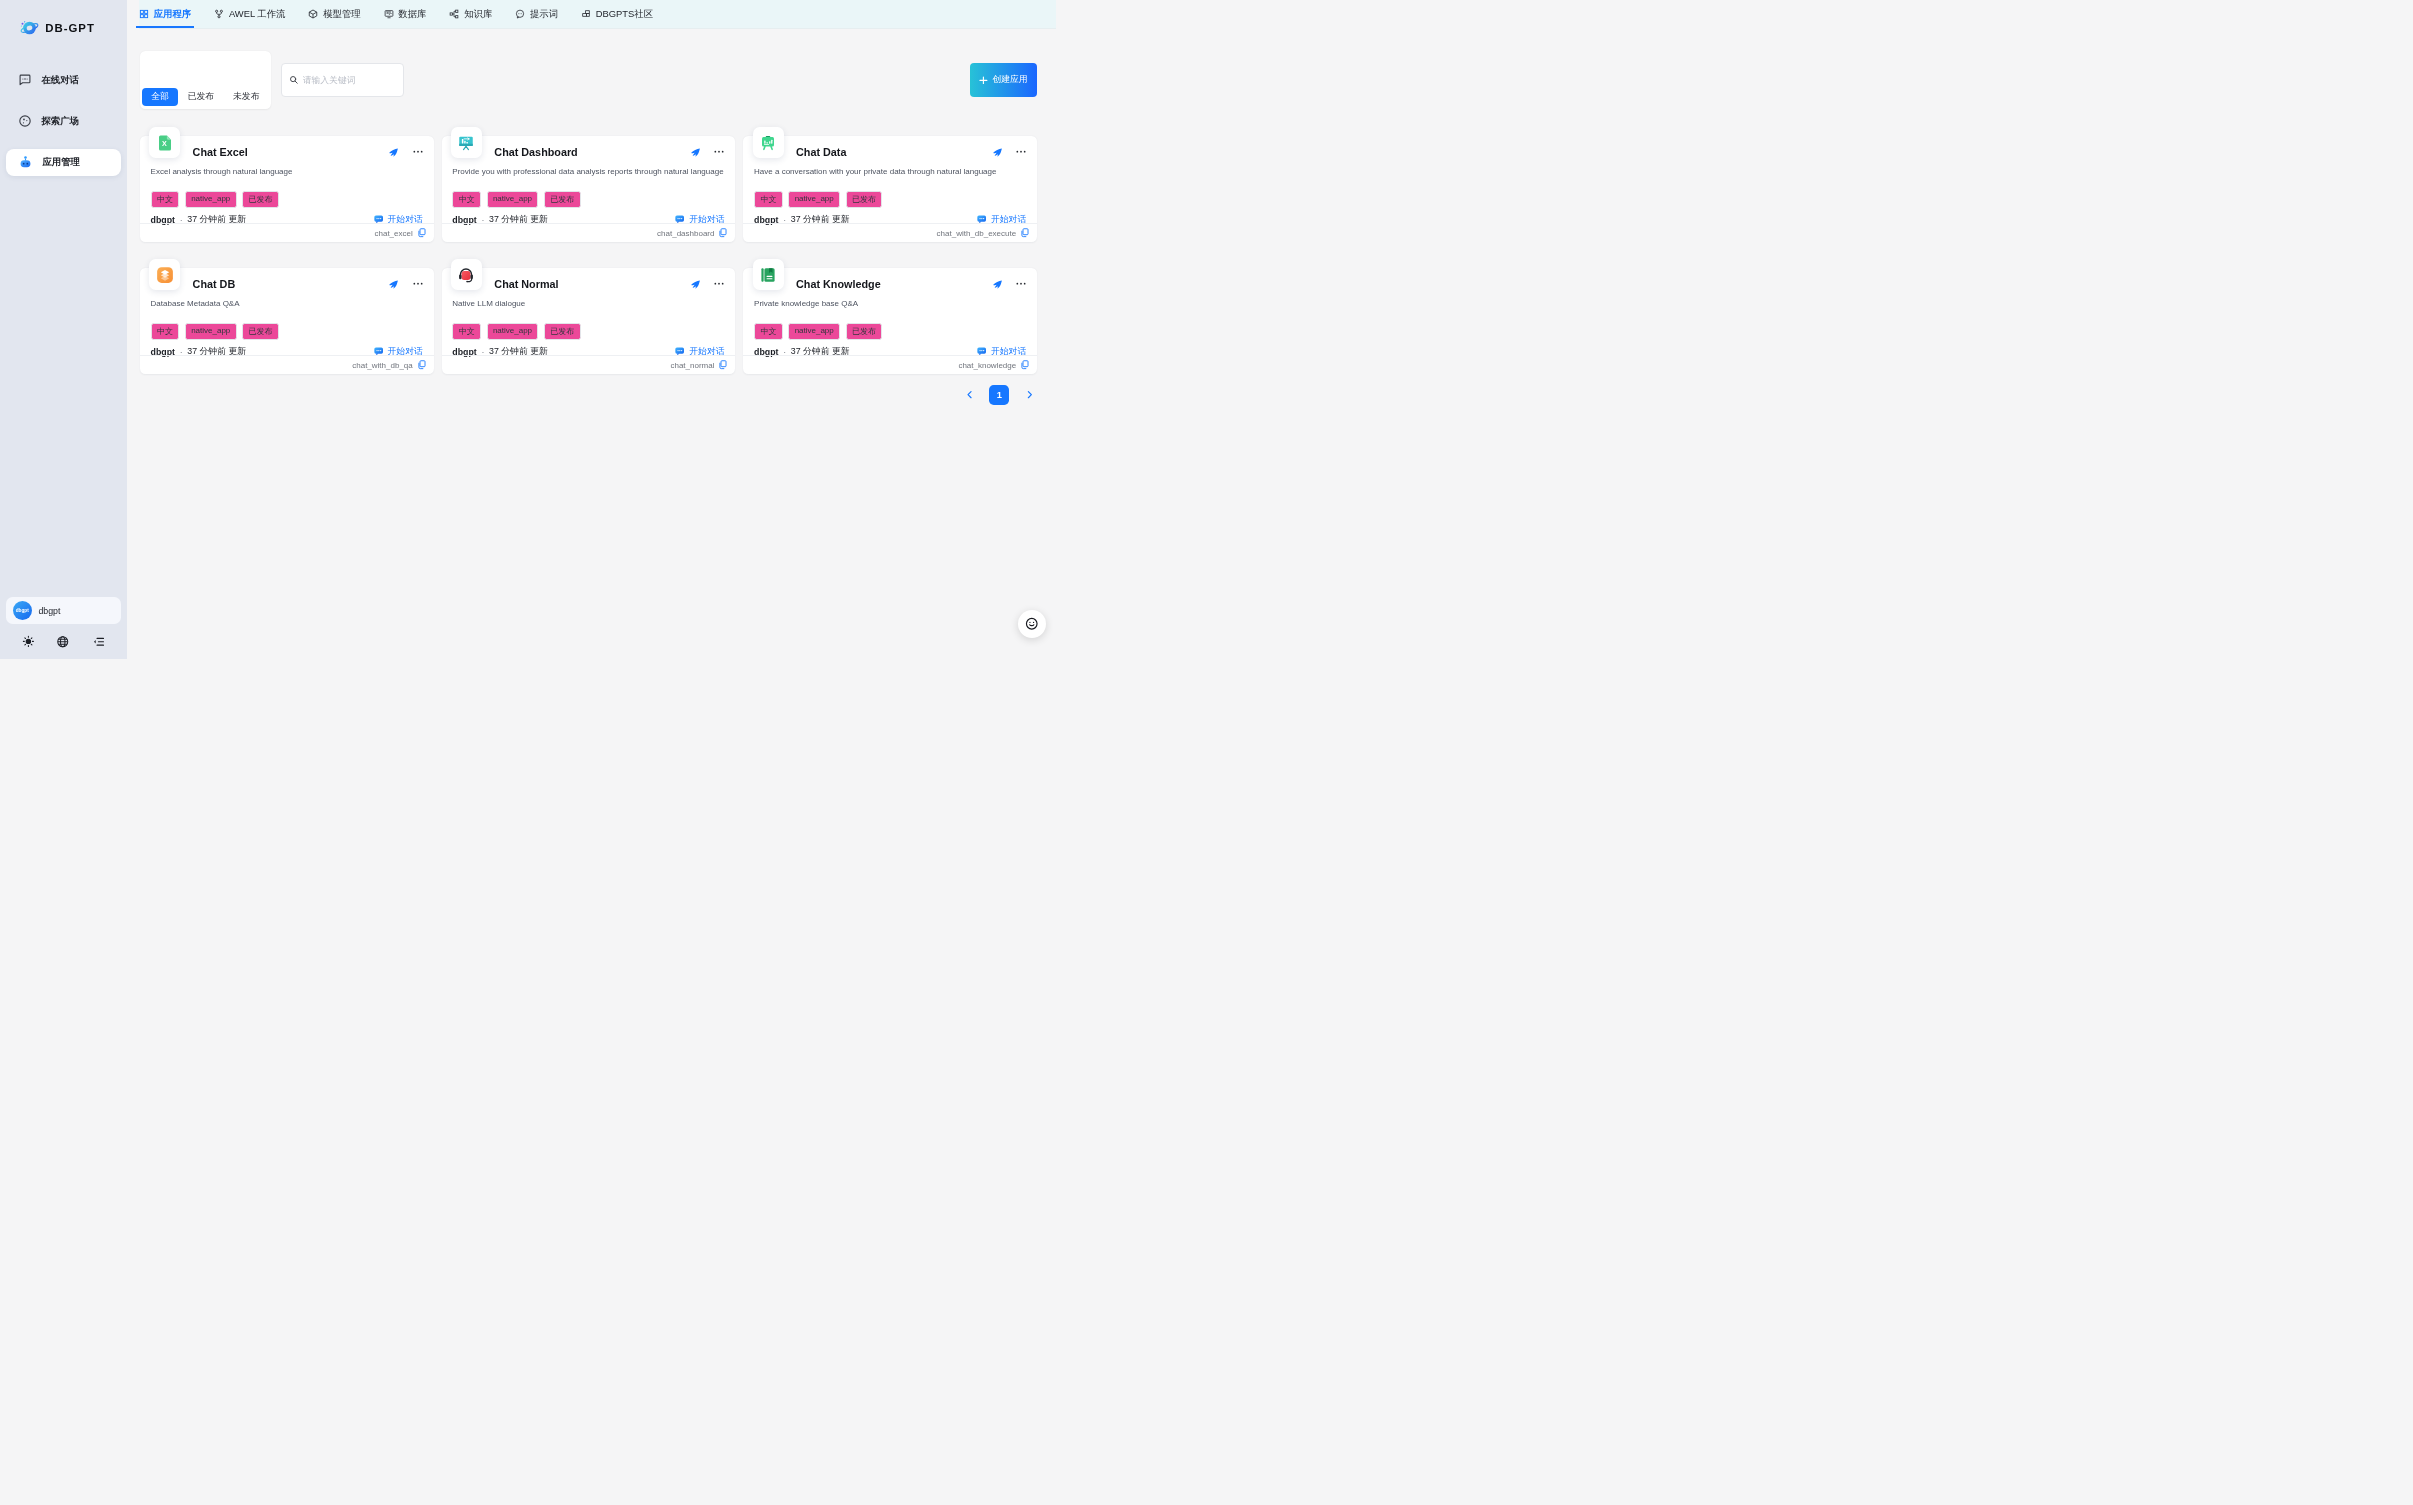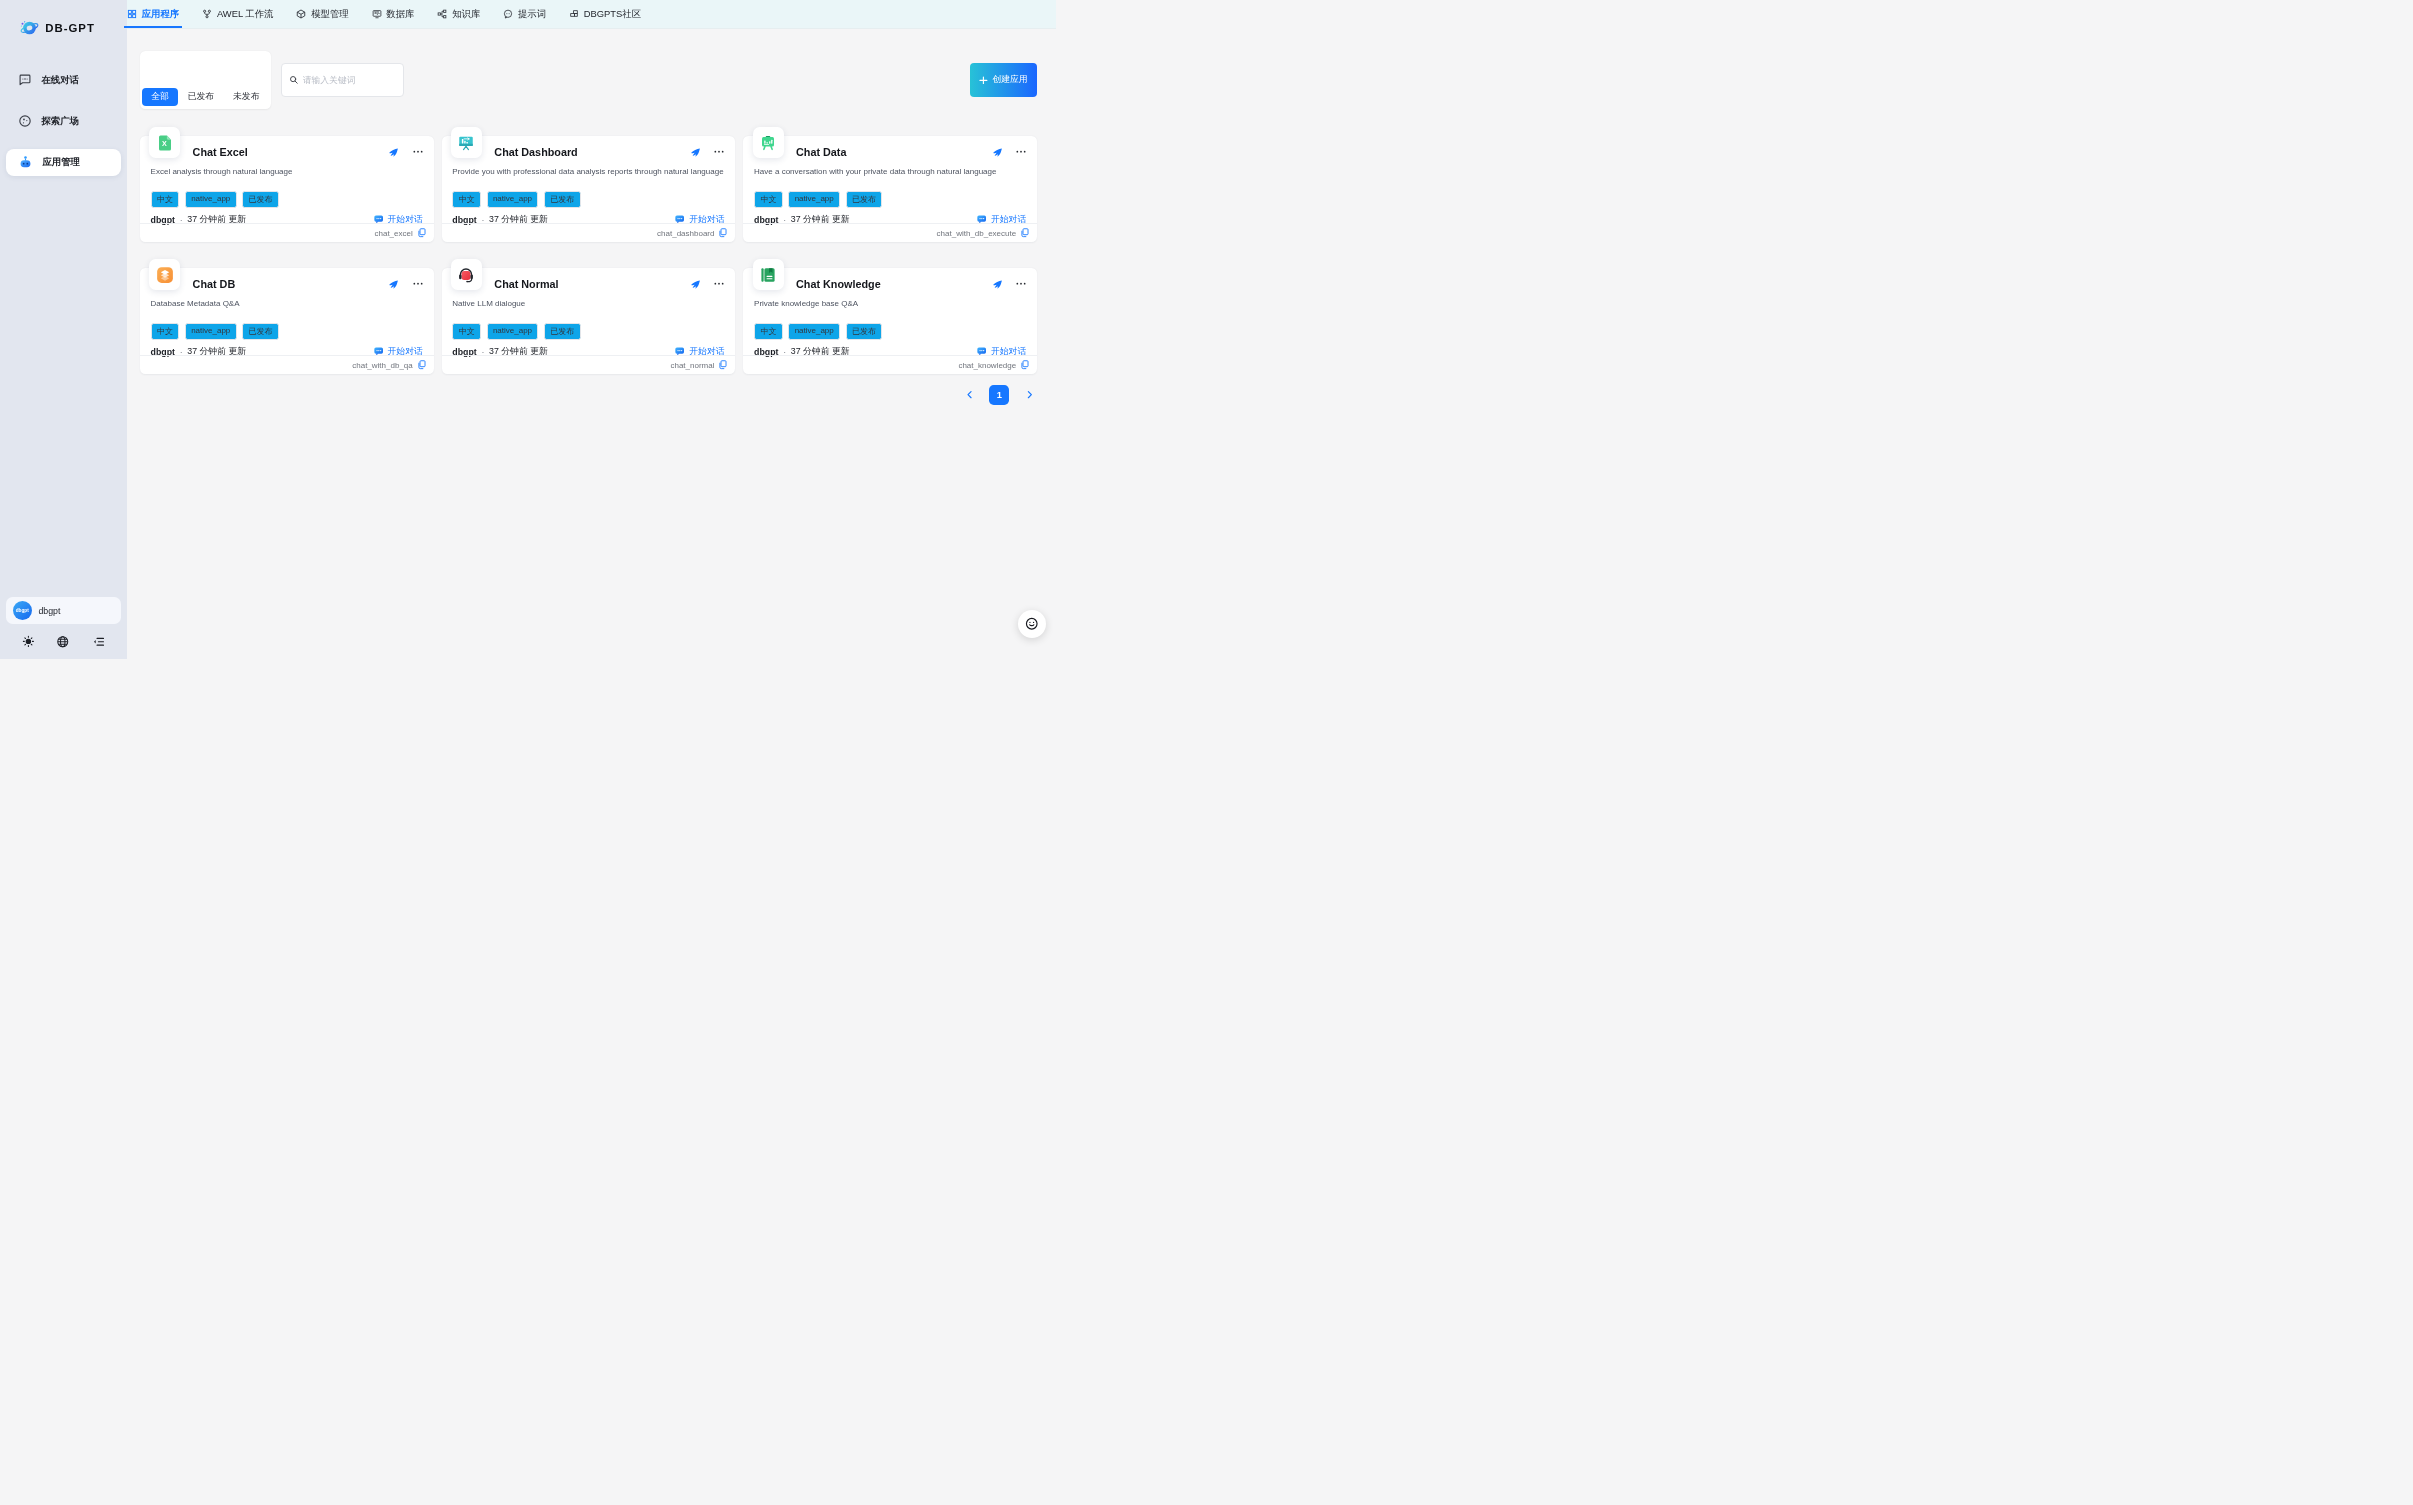--- a/index.html
+++ b/index.html
@@ -21,21 +21,21 @@
                display:flex; align-items:center; gap:6.7px; cursor:pointer; }
   .avatar { width:19px; height:19px; border-radius:50%; background:linear-gradient(135deg,#3aa9f5,#1668f0);
             color:#fff; font-size:4.7px; font-weight:700; display:flex; align-items:center; justify-content:center; }
   .user-name { font-size:8.8px; color:#1c1f26; }
   .side-foot { display:flex; align-items:center; justify-content:space-between; padding:4px 21.5px 10.8px 21.5px; }
   .foot-btn { cursor:pointer; display:flex; }
 
   
   .main { flex:1; display:flex; flex-direction:column; min-width:0; }
   .topnav { height:29px; background:#eaf6f8; border-bottom:0.7px solid #e6eef0; display:flex; align-items:stretch;
-            gap:23px; padding-left:0; flex-shrink:0; }
+            gap:23px; padding-left:0; flex-shrink:0;margin-left:12px; }
   .tab { display:flex; align-items:center; gap:4.7px; font-size:9.4px; color:#23262d; position:relative; cursor:pointer; white-space:nowrap; }
   .tab.active { color:#1677ff; font-weight:600; }
   .tab.active::after { content:""; position:absolute; left:-2.7px; right:-2.7px; bottom:0; height:2px; background:#1677ff; }
 
   .content { flex:1; position:relative; padding:22px 19px 0 12.8px; background:#f5f5f6; }
 
   .toolbar { display:flex; align-items:center; }
   .segmented { background:#fff; border-radius:5.4px; padding:2.7px; display:inline-flex; gap:1.3px; box-shadow:0 0.7px 2px rgba(0,0,0,.06); }
   .seg-item { padding:3.4px 8.8px; font-size:8.8px; color:#2c2f36; border-radius:4px; cursor:pointer; white-space:nowrap;margin-top:34px; }
   .seg-item.active { background:#1677ff; color:#fff; }
@@ -52,21 +52,21 @@
   .grid { margin-top:27px; display:grid; grid-template-columns:repeat(3,1fr); column-gap:8px; row-gap:26px; }
   .card { background:#fff; border-radius:5.4px; height:106px; position:relative; box-shadow:0 0.7px 2px rgba(20,30,60,.06); cursor:pointer; }
   .tile { position:absolute; top:-8.8px; left:9.4px; width:31px; height:31px; background:#fff; border-radius:6.7px;
           box-shadow:0 2px 6.7px rgba(40,60,100,.12); display:flex; align-items:center; justify-content:center; }
   .card-head { display:flex; align-items:center; margin:8px 10.8px 0 10.8px; height:16px; }
   .card-title { margin-left:42px; font-size:10.8px; font-weight:700; color:#15171c; white-space:nowrap; }
   .head-icons { margin-left:auto; display:flex; align-items:center; gap:13.5px; }
   .head-icons .hbtn { cursor:pointer; display:flex; }
   .card-desc { margin:6.7px 10.8px 0 10.8px; font-size:8px; color:#4d5360; white-space:nowrap; overflow:hidden; text-overflow:ellipsis; }
   .tag-row { margin:15.5px 10.8px 0 10.8px; display:flex; gap:5.4px; }
-  .tag { border:0.7px solid #e3e5e9; border-radius:2.7px; padding:1.3px 5.4px 2px; font-size:8px; color:#33363d; background:#0ea5e9; white-space:nowrap; }
+  .tag { border:0.7px solid #e3e5e9; border-radius:2.7px; padding:1.3px 5.4px 2px; font-size:8px; color:#33363d; background:#ec4899; white-space:nowrap; }
   .meta-row { margin:6px 10.8px 0 10.8px; display:flex; align-items:center; font-size:8.8px; color:#1c1f26; }
   .owner { font-weight:700; }
   .dot-sep { margin:0 4.7px; color:#7a7f88; }
   .chat-link { margin-left:auto; color:#1677ff; display:flex; align-items:center; gap:4px; cursor:pointer; font-size:8.8px; white-space:nowrap; }
   .card-footer { position:absolute; left:0; right:0; bottom:0; height:19px; border-top:0.7px solid #eef0f3;
                  display:flex; align-items:center; justify-content:flex-end; gap:4px; padding:0 8px; }
   .code-text { font-size:8px; color:#71757d; }
   .copy-btn { cursor:pointer; display:flex; }
 
   

